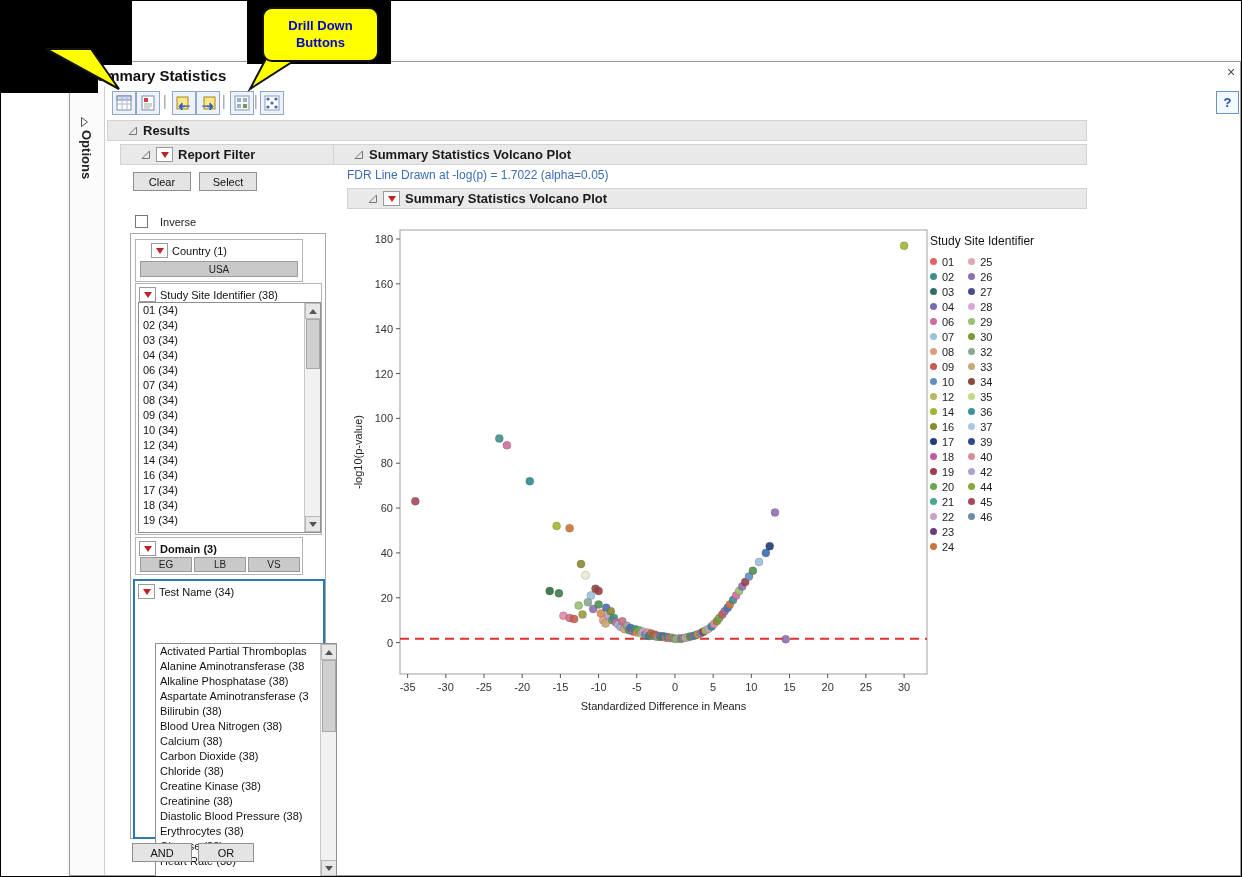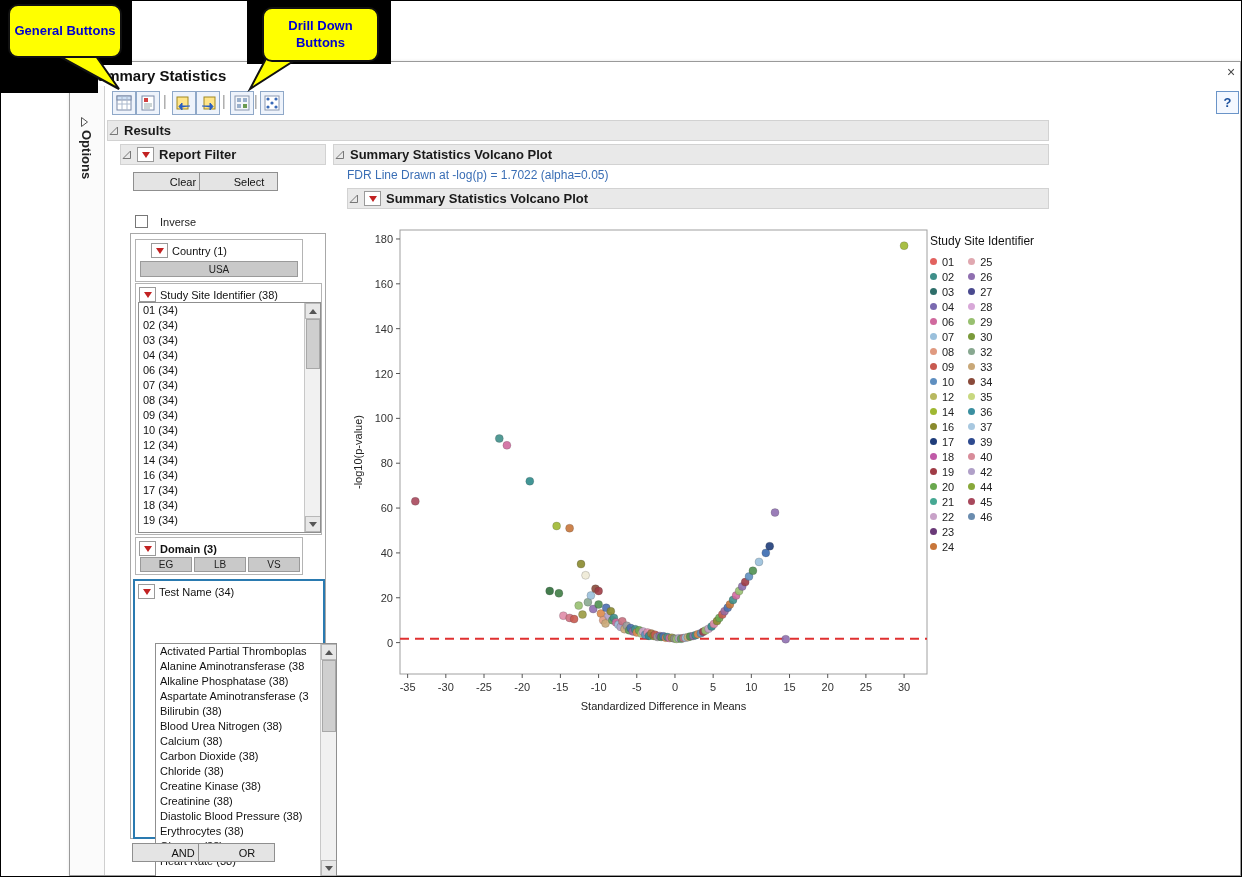--- a/index.html
+++ b/index.html
@@ -10,27 +10,27 @@
   .win-title{position:absolute;left:17px;top:5px;font-size:15px;font-weight:bold;color:#111;}
   .close-x{position:absolute;left:1152px;top:1px;width:18px;height:18px;font-size:14px;color:#444;text-align:center;line-height:18px;cursor:default;}
   .help-btn{position:absolute;left:1146px;top:29px;width:21px;height:21px;border:1px solid #6a94c8;background:#f4f8ff;color:#1a4f9c;font-weight:bold;font-size:13px;display:flex;align-items:center;justify-content:center;}
   .tb-icon{position:absolute;top:29px;width:22px;height:22px;border:1px solid #8fa8c8;background:#eef3fb;display:flex;align-items:center;justify-content:center;}
   .tb-sep{position:absolute;top:31px;color:#999;font-size:14px;}
   
   .opt-strip{position:absolute;left:0;top:24px;width:34px;height:789px;border-right:1px solid #cfcfcf;background:#fbfbfb;}
   .opt-label{position:absolute;left:9px;top:44px;writing-mode:vertical-rl;font-weight:bold;font-size:13px;color:#222;}
   .opt-arrow{position:absolute;left:10px;top:28px;}
   
-  .hdr-bar{position:absolute;height:19px;background:#e9e9e9;border:1px solid #d2d2d2;display:flex;align-items:center;gap:5px;padding:0 1px;font-weight:bold;font-size:13px;color:#1a1a1a;}
+  .hdr-bar{position:absolute;height:19px;background:#e9e9e9;border:1px solid #d2d2d2;display:flex;align-items:center;gap:5px;padding:0 20px;font-weight:bold;font-size:13px;color:#1a1a1a;}
   .disc{flex:0 0 auto;display:inline-flex;}
   .red-menu{width:15px;height:13px;background:#fff;border:1px solid #9a9a9a;display:inline-flex;align-items:center;justify-content:center;}
   .red-tri{width:0;height:0;border-left:4px solid transparent;border-right:4px solid transparent;border-top:6px solid #c22222;}
   .fdr-note{position:absolute;font-size:12px;color:#3a6eb5;}
   
-  .btn{background:#e4e4e4;border:1px solid #8f8f8f;font-size:11px;color:#111;display:flex;align-items:center;justify-content:center;padding-left:21px;}
+  .btn{background:#e4e4e4;border:1px solid #8f8f8f;font-size:11px;color:#111;display:flex;align-items:center;justify-content:center;}
   .gbtn{background:#c9c9c9;border:1px solid #9a9a9a;font-size:10px;color:#222;display:flex;align-items:center;justify-content:center;}
   
   .filter-box{position:absolute;left:60px;top:171px;width:194px;height:604px;border:1px solid #a8a8a8;background:#fff;}
   .sub-box{position:absolute;border:1px solid #b4b4b4;background:#fff;}
   .sub-hdr{position:absolute;display:flex;align-items:center;gap:4px;font-size:11px;color:#111;}
   .chk-row{position:absolute;display:flex;align-items:flex-end;gap:12px;font-size:11px;color:#222;}
   .chk{width:11px;height:11px;border:1px solid #777;background:#fff;}
   .listbox{position:absolute;background:#fff;border:1px solid #8f8f8f;font-size:11px;overflow:hidden;}
   .lb-item{height:15px;line-height:15px;padding-left:4px;white-space:nowrap;overflow:hidden;color:#111;}
   .scroll{position:absolute;right:0;top:0;bottom:0;width:15px;background:#f1f1f1;border-left:1px solid #c8c8c8;}
@@ -594,16 +594,15 @@
 
   <div class="callout-shadow" style="left:0;top:0;width:131px;height:64px;"></div>
   <div class="callout-shadow" style="left:0;top:0;width:97px;height:92px;"></div>
   <div class="callout-shadow" style="left:246px;top:0;width:144px;height:63px;"></div>
 
   <svg class="tails" width="1242" height="877">
     <polygon points="45,48 90,48 118,88" fill="#ffff00" stroke="#111" stroke-width="2"></polygon>
     <polygon points="268,52 305,52 249,88" fill="#ffff00" stroke="#111" stroke-width="2"></polygon>
   </svg>
 
-  <div class="callout" style="left:7px;top:3px;width:110px;height:50px;">General Buttons</div>
   <div class="callout" style="left:261px;top:6px;width:113px;height:51px;">Drill Down Buttons</div>
 
 </div>
 
 </body></html>

